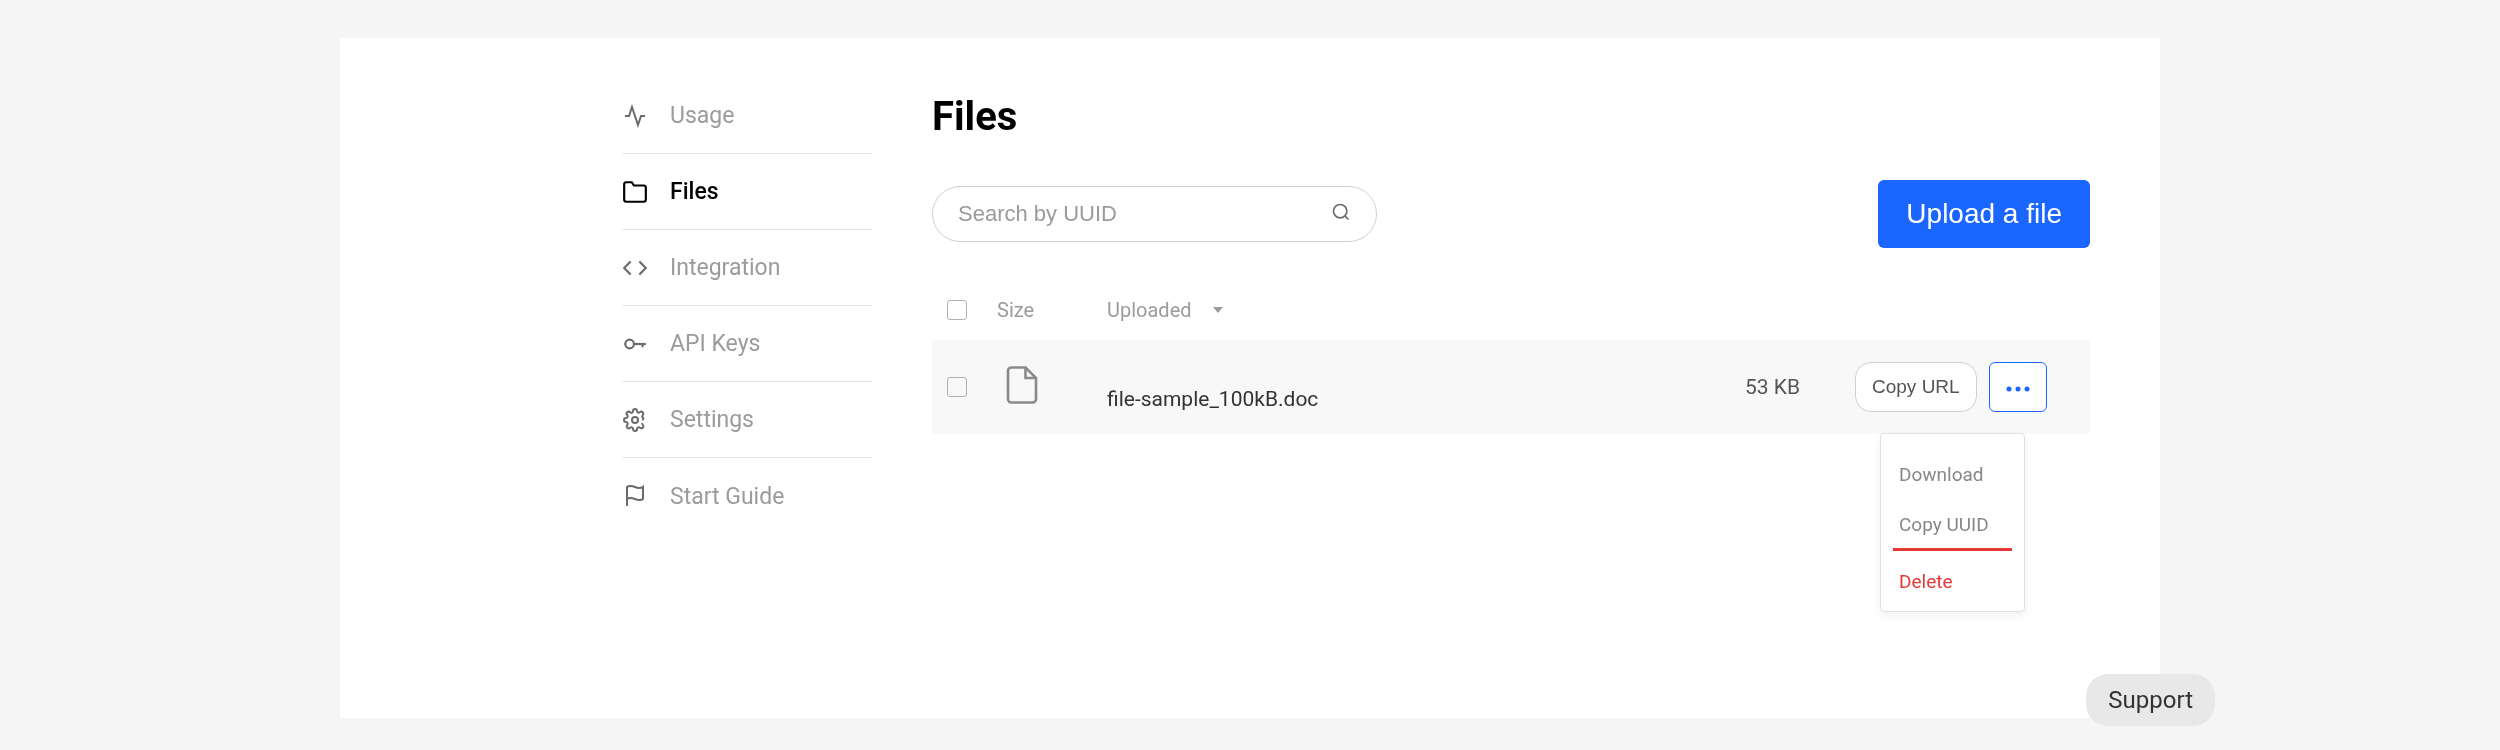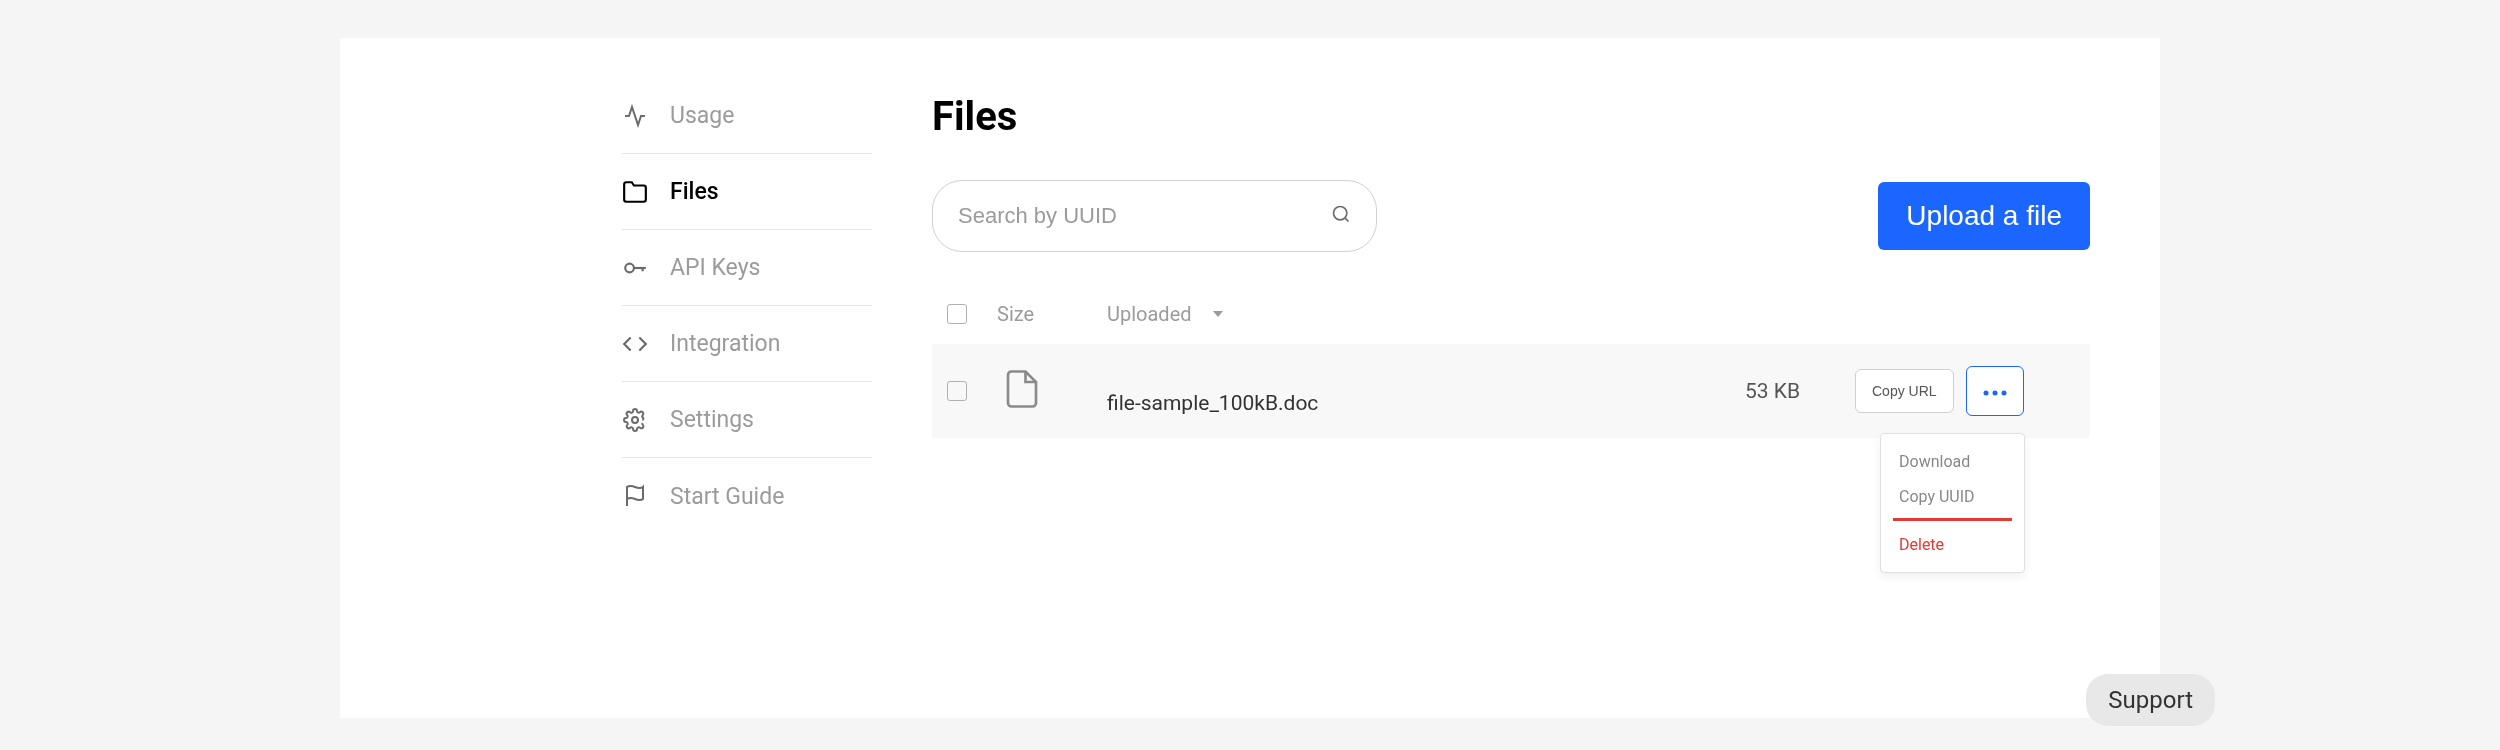--- a/index.html
+++ b/index.html
@@ -63,21 +63,21 @@
   margin-bottom: 40px;
 }
 .top-row {
   display: flex;
   justify-content: space-between;
   align-items: center;
   margin-bottom: 50px;
 }
 .search-box {
   width: 445px;
-  height: 72px;
+  height: 56px;
   border: 1px solid #d0d0d0;
   border-radius: 30px;
   display: flex;
   align-items: center;
   padding: 0 25px;
 }
 .search-input {
   flex: 1;
   border: none;
   outline: none;
@@ -137,22 +137,22 @@
 .file-actions {
   width: 220px;
   display: flex;
   align-items: center;
   gap: 12px;
 }
 .copy-url-btn {
   border: 1px solid #d0d0d0;
   background: #fff;
   padding: 13px 16px;
-  border-radius: 6px;
-  font-size: 14px;
+  border-radius: 16px;
+  font-size: 19px;
   color: #555;
   cursor: pointer;
 }
 .more-btn {
   border: 1.7px solid #1a66ff;
   background: #fff;
   width: 58px;
   height: 50px;
   border-radius: 6px;
   display: flex;
@@ -190,23 +190,24 @@
   position: absolute;
   background: #fff;
   border: 1px solid #e0e0e0;
   border-radius: 4px;
   box-shadow: 0 4px 10px rgba(0,0,0,0.06);
   width: 145px;
   padding: 10px 0;
 }
 .dropdown-item {
   padding: 8px 18px;
-  font-size: 16px;
+  font-size: 19px;
   color: #888;
   cursor: pointer;
+  margin-top: 11px;
 }
 .dropdown-item.delete { color: #e53935; }
 .red-underline {
   height: 3px;
   background: #e53935;
   margin: 4px 12px 6px 12px;
 }
 .support-badge {
   position: absolute;
   right: -55px;
@@ -245,35 +246,35 @@
         <span class="side-icon">
           <svg width="26" height="26" viewBox="0 0 24 24" fill="none" stroke="currentColor" stroke-width="2">
               <path d="M22 19a2 2 0 0 1-2 2H4a2 2 0 0 1-2-2V5a2 2 0 0 1 2-2h5l2 3h9a2 2 0 0 1 2 2z"></path>
             </svg>
         </span>
         <span class="side-label">Files</span>
       </div>
       <div class="side-item">
         <span class="side-icon">
           <svg width="26" height="26" viewBox="0 0 24 24" fill="none" stroke="currentColor" stroke-width="2">
+              <polyline points="16 18 22 12 16 6"></polyline>
+              <polyline points="8 6 2 12 8 18"></polyline>
+            </svg>
+        </span>
+        <span class="side-label">Integration</span>
+      </div>
+      <div class="side-item">
+        <span class="side-icon">
+          <svg width="26" height="26" viewBox="0 0 24 24" fill="none" stroke="currentColor" stroke-width="2">
               <circle cx="7" cy="12" r="4"></circle>
               <line x1="11" y1="12" x2="22" y2="12"></line>
               <line x1="19" y1="12" x2="19" y2="15"></line>
             </svg>
         </span>
         <span class="side-label">API Keys</span>
-      </div>
-      <div class="side-item">
-        <span class="side-icon">
-          <svg width="26" height="26" viewBox="0 0 24 24" fill="none" stroke="currentColor" stroke-width="2">
-              <polyline points="16 18 22 12 16 6"></polyline>
-              <polyline points="8 6 2 12 8 18"></polyline>
-            </svg>
-        </span>
-        <span class="side-label">Integration</span>
       </div>
       <div class="side-item">
         <span class="side-icon">
           <svg width="24" height="24" viewBox="0 0 24 24" fill="none" stroke="currentColor" stroke-width="2">
               <circle cx="12" cy="12" r="3"></circle>
               <path d="M19.4 15a1.65 1.65 0 0 0 .33 1.82l.06.06a2 2 0 1 1-2.83 2.83l-.06-.06a1.65 1.65 0 0 0-1.82-.33 1.65 1.65 0 0 0-1 1.51V21a2 2 0 1 1-4 0v-.09A1.65 1.65 0 0 0 9 19.4a1.65 1.65 0 0 0-1.82.33l-.06.06a2 2 0 1 1-2.83-2.83l.06-.06a1.65 1.65 0 0 0 .33-1.82 1.65 1.65 0 0 0-1.51-1H3a2 2 0 1 1 0-4h.09A1.65 1.65 0 0 0 4.6 9a1.65 1.65 0 0 0-.33-1.82l-.06-.06a2 2 0 1 1 2.83-2.83l.06.06a1.65 1.65 0 0 0 1.82.33H9a1.65 1.65 0 0 0 1-1.51V3a2 2 0 1 1 4 0v.09a1.65 1.65 0 0 0 1 1.51 1.65 1.65 0 0 0 1.82-.33l.06-.06a2 2 0 1 1 2.83 2.83l-.06.06a1.65 1.65 0 0 0-.33 1.82V9c.64.26 1.06.88 1.06 1.57s-.42 1.31-1.06 1.57"></path>
             </svg>
         </span>
         <span class="side-label">Settings</span>
       </div>

